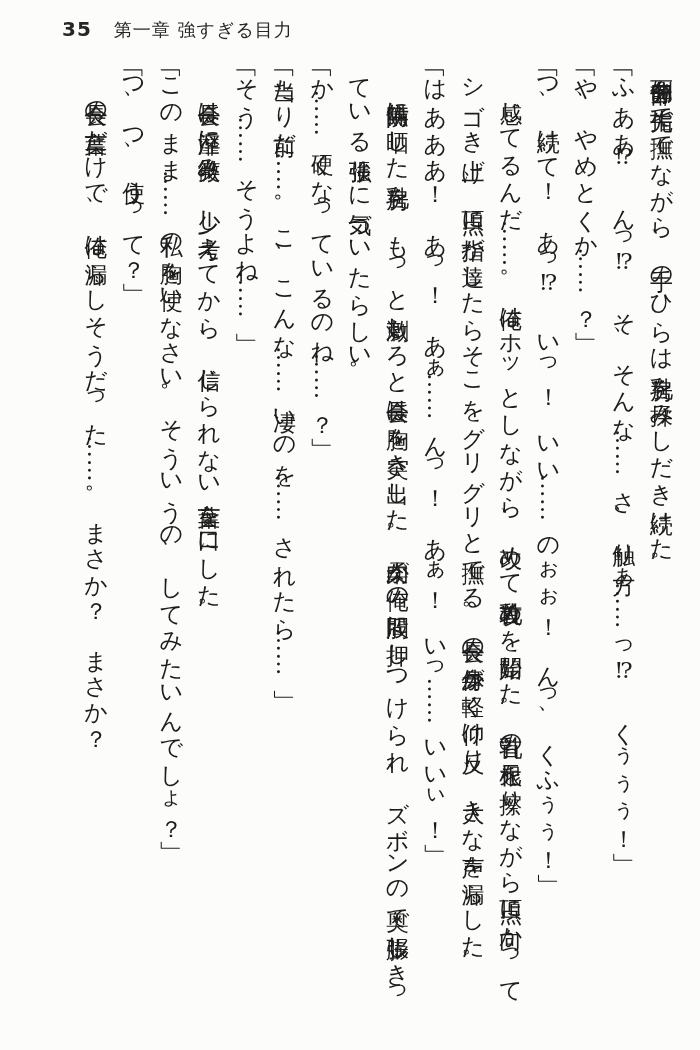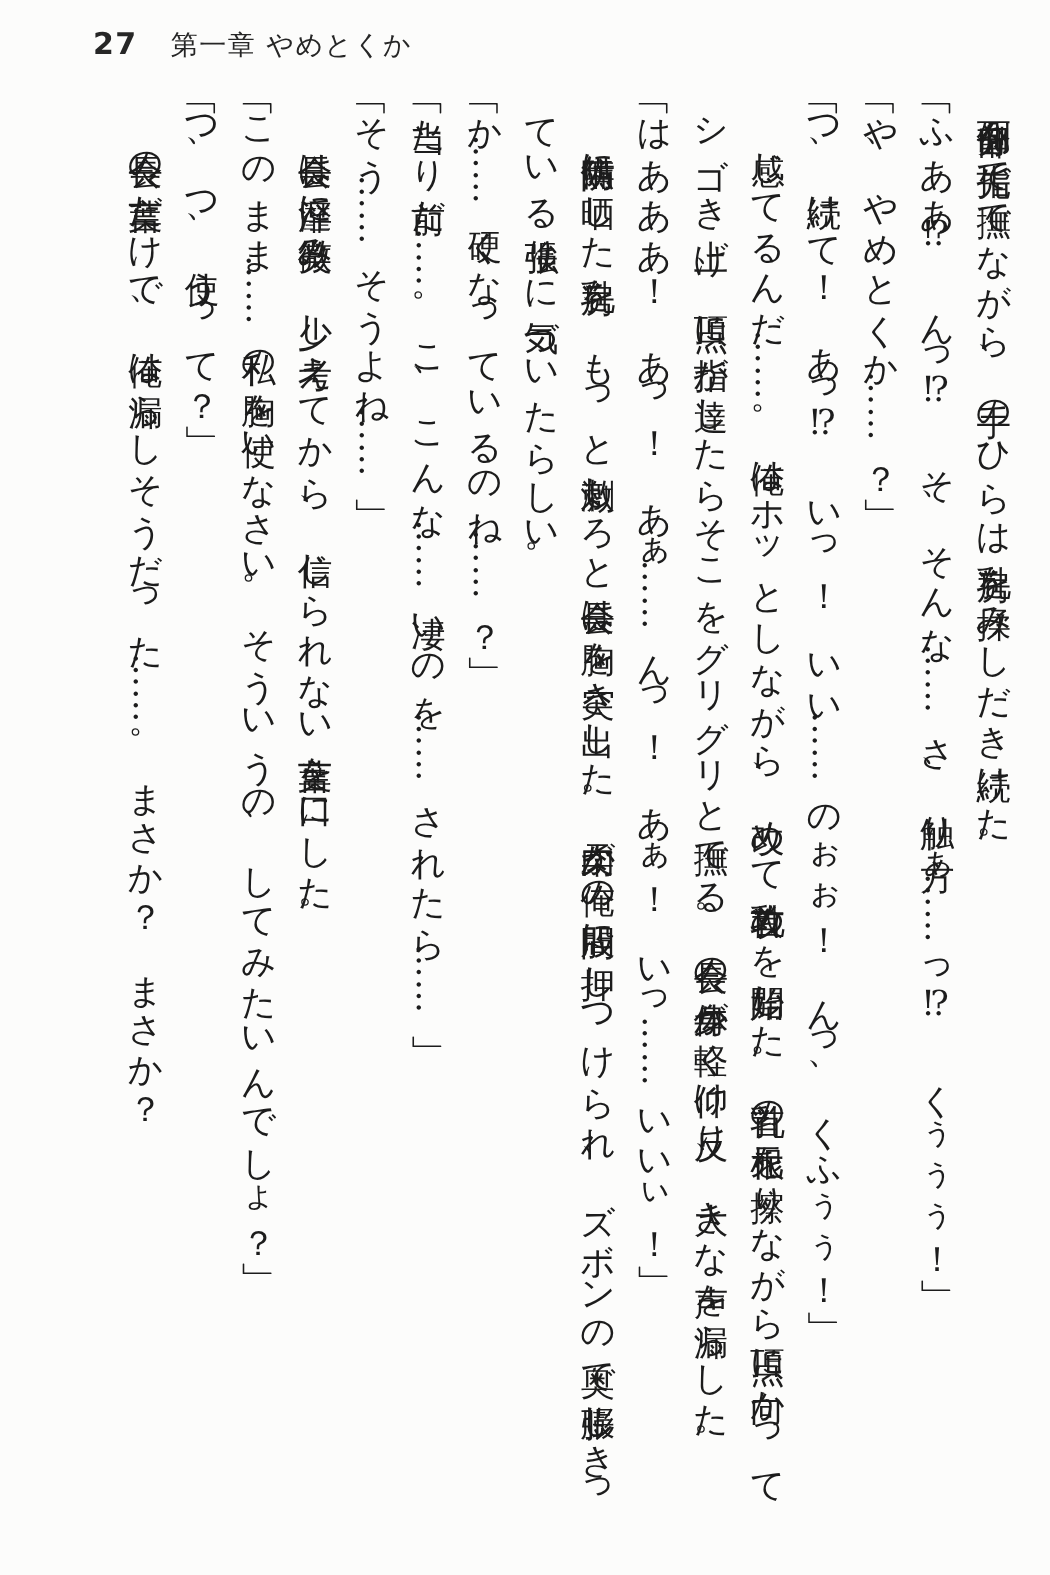--- a/index.html
+++ b/index.html
@@ -58,22 +58,22 @@
   .body-text p.indent {
     text-indent: 1em;
   }
 </style>
 </head>
 <body>
 
 <div class="page">
 
   <div class="page-header">
-    <span class="page-number">27</span>
-    <span class="chapter-title">第一章 やめとくか</span>
+    <span class="page-number">35</span>
+    <span class="chapter-title">第一章 強すぎる目力</span>
   </div>
 
   <div class="body-text">
       <p class="">側面部分を指先で撫でながら、手のひらは乳房を揉みしだき続けた。</p>
       <p class="">「ふああ⁉　んっ⁉　そ、そんな……さ、触り方ぁ……っ⁉　くぅぅぅ！」</p>
       <p class="">「や、やめとくか……？」</p>
       <p class="">「つ、続けて！　あっ⁉　いっ！　いい……のぉぉ！　んっ、くふぅぅ！」</p>
       <p class="indent">感じてるんだ……。俺はホッとしながら、改めて乳首攻めを開始した。乳首の根元を擦りながら頂点に向かってシゴき上げ、頂点に指が達したらそこをグリグリと撫でる。会長の身体が軽く仰け反り、大きな声を漏らした。</p>
       <p class="">「はあああ！　あっ！　あぁ……んっ！　あぁ！　いっ……いいぃ！」</p>
       <p class="indent">無防備に晒した乳房を、もっと刺激しろと会長は胸を突き出した。柔肉が俺の股間に押しつけられ、ズボンの奥で膨張しきっている強張りに気づいたらしい。</p>

